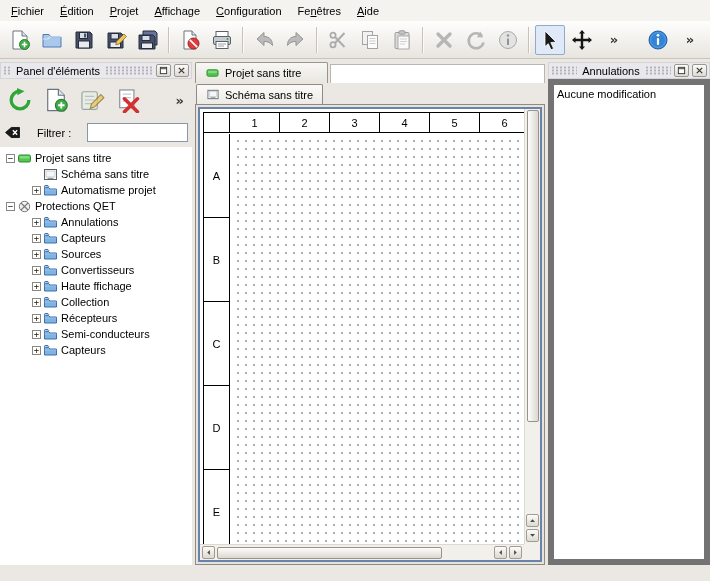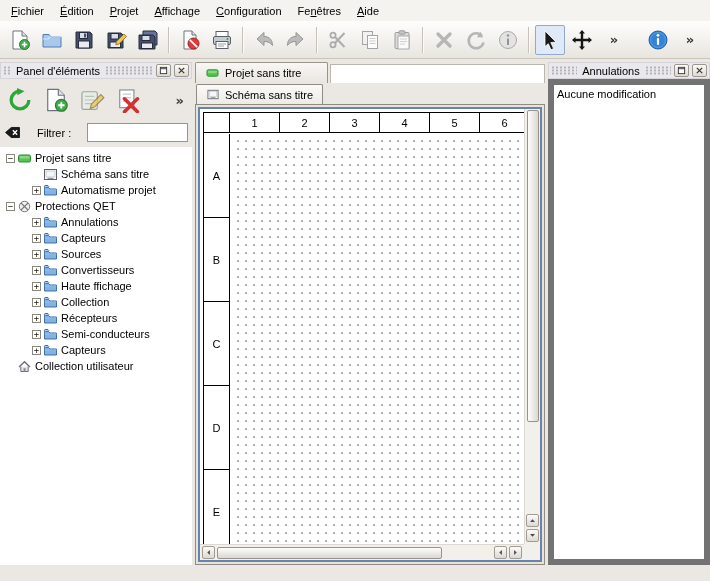--- a/index.html
+++ b/index.html
@@ -497,31 +497,20 @@
         <div class="tree-row" style="padding-left: 30px;">
           <span class="toggle">+</span>
           <span class="tree-icon">
             <svg viewBox="0 0 13 13">
               <path d="M0.5 3.5h4L6 5h6.5v6H0.5z" fill="#7fb2e5" stroke="#3f6fa5"></path>
               <path d="M0.5 3.5V2.3a0.8 0.8 0 0 1 0.8-0.8h2.7l1 1.2" fill="#a8ccef" stroke="#3f6fa5"></path>
               <path d="M0.5 6h12" stroke="#a8ccef" stroke-width="0.7"></path>
             </svg>
           </span>
           <span class="tree-label">Capteurs</span>
-        </div>
-        <div class="tree-row" style="padding-left: 4px;">
-          <span class="toggle none"></span>
-          <span class="tree-icon">
-            <svg viewBox="0 0 13 13">
-              <path d="M1 7 L6.5 1.8 L12 7" fill="none" stroke="#6b6f75" stroke-width="1.4"></path>
-              <path d="M2.8 6.5 V11.5 H10.2 V6.5" fill="#e3e5e8" stroke="#6b6f75"></path>
-              <rect x="5.5" y="8.2" width="2.2" height="3.3" fill="#8a8f96"></rect>
-            </svg>
-          </span>
-          <span class="tree-label">Collection utilisateur</span>
         </div>
       </div>
   </div>
 
   <div class="center">
     <div class="proj-tabbar">
       <div class="proj-tab">
         <span class="icon ti">
             <svg viewBox="0 0 13 13">
               <rect x="0.5" y="3" width="12" height="7" rx="1.5" fill="#52c552" stroke="#2e8b2e"></rect>

